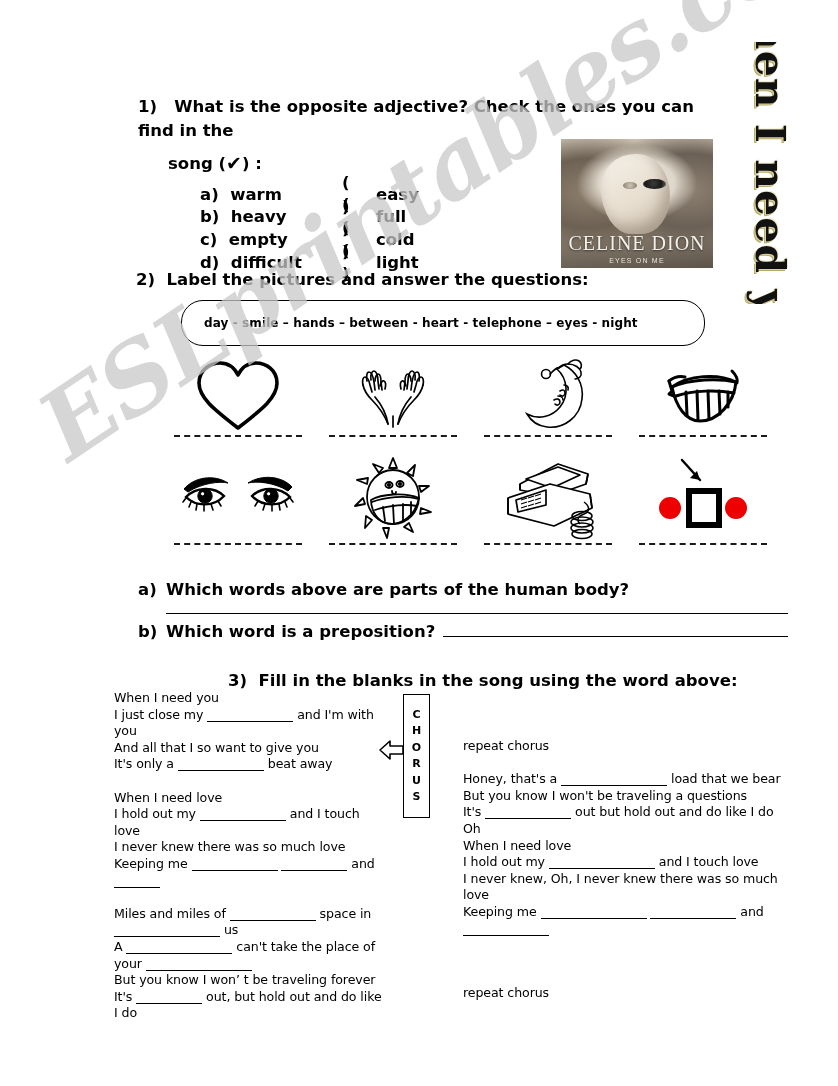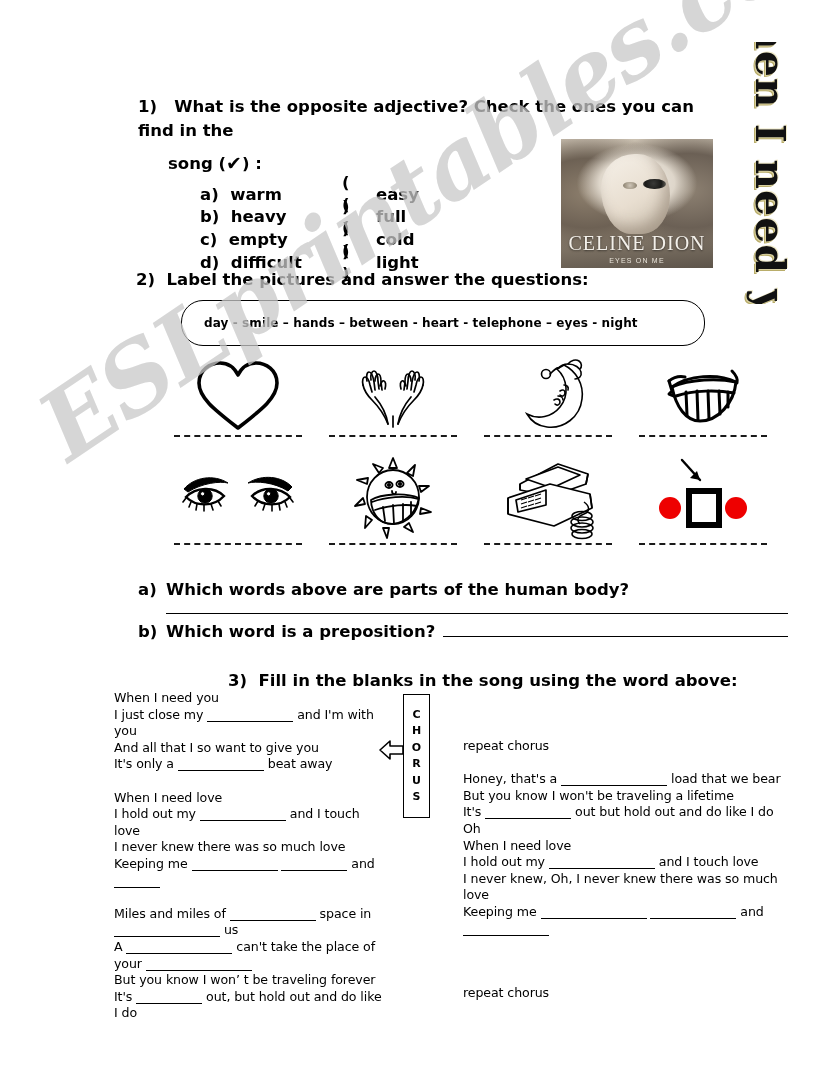--- a/index.html
+++ b/index.html
@@ -621,21 +621,21 @@
       <div class="lyr-gap"></div>
       <div class="lyr-line">Miles and miles of <span class="blank b-lg"></span> space in <span class="blank b-xl"></span> us</div>
       <div class="lyr-line">A <span class="blank b-xl"></span> can't take the place of your <span class="blank b-xl"></span></div>
       <div class="lyr-line">But you know I won’ t be traveling forever</div>
       <div class="lyr-line">It's <span class="blank b-md"></span> out, but hold out and do like I do</div>
     </div>
   <div class="lyrics right" id="lyrics-right">
       <div class="lyr-line underline-txt">repeat chorus</div>
       <div class="lyr-gap"></div>
       <div class="lyr-line">Honey, that's a <span class="blank b-xl"></span> load that we bear</div>
-      <div class="lyr-line">But you know I won't be traveling a lifetime</div>
+      <div class="lyr-line">But you know I won't be traveling a questions</div>
       <div class="lyr-line">It's <span class="blank b-lg"></span> out but hold out and do like I do</div>
       <div class="lyr-line">Oh</div>
       <div class="lyr-line">When I need love</div>
       <div class="lyr-line">I hold out my <span class="blank b-xl"></span> and I touch love</div>
       <div class="lyr-line">I never knew, Oh, I never knew there was so much love</div>
       <div class="lyr-line">Keeping me <span class="blank b-xl"></span> <span class="blank b-lg"></span> and <span class="blank b-lg"></span></div>
       <div class="lyr-line underline-txt">repeat chorus</div>
     </div>
 
   <div class="chorus-box" id="chorus-box">

